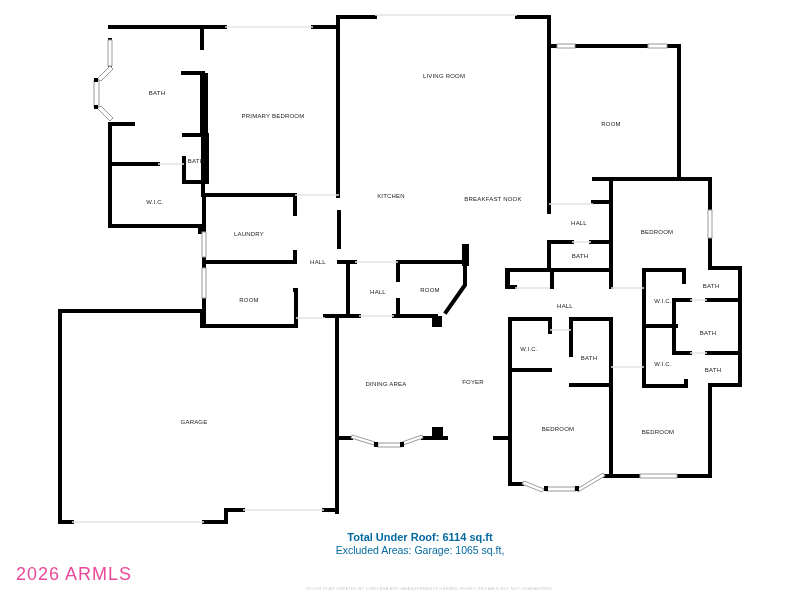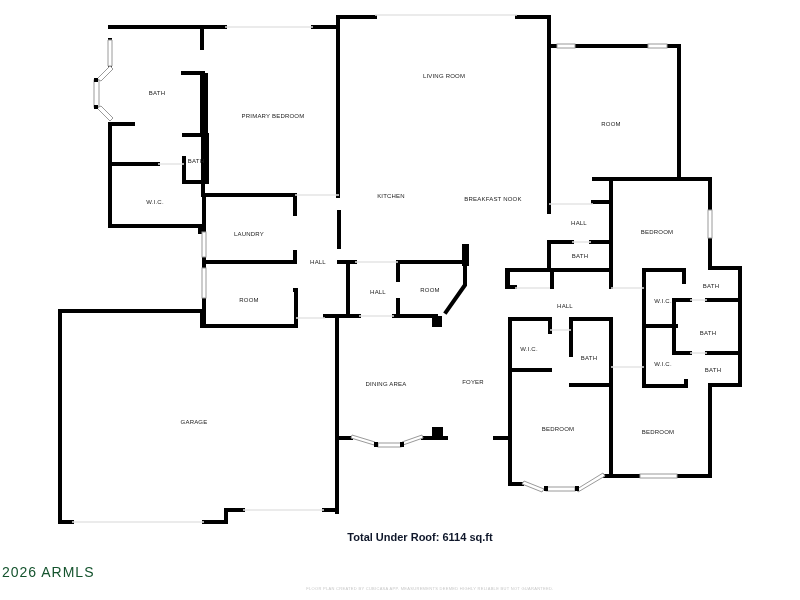--- a/index.html
+++ b/index.html
@@ -3,24 +3,24 @@
 <meta charset="utf-8">
 <style>
   html, body { margin: 0; padding: 0; background: #ffffff; }
   body { width: 800px; height: 600px; position: relative; overflow: hidden; font-family: "Liberation Sans", sans-serif; }
   #plan { position: absolute; left: 0; top: 0; width: 800px; height: 600px; }
   .wall { stroke: #000; stroke-width: 4; fill: none; stroke-linecap: square; }
   .opening { stroke: #e4e4e4; stroke-width: 1.5; fill: none; }
   .window { stroke: #9a9a9a; stroke-width: 1; fill: #ffffff; }
   .pillar { fill: #000; }
   .room-label { font-family: "Liberation Sans", sans-serif; font-size: 6px; fill: #222; letter-spacing: 0.2px; }
-  .summary { position: absolute; left: 310px; top: 531px; width: 220px; text-align: center; color: #0f172a; }
+  .summary { position: absolute; left: 310px; top: 531px; width: 220px; text-align: center; color: #0369a1; }
   .summary .total { font-weight: bold; font-size: 11px; line-height: 13px; }
   .summary .line { font-size: 10.5px; line-height: 12.5px; }
-  .watermark { position: absolute; left: 2px; top: 564px; font-size: 14px; color: #14532d; letter-spacing: 1px; }
+  .watermark { position: absolute; left: 16px; top: 564px; font-size: 18px; color: #ec4899; letter-spacing: 1px; }
   .disclaimer { position: absolute; left: 300px; top: 586px; width: 260px; text-align: center; font-size: 4px; color: #c8c8c8; letter-spacing: 0.3px; }
 </style>
 </head>
 <body>
 
 <svg id="plan" viewBox="0 0 800 600" xmlns="http://www.w3.org/2000/svg">
   <g>
 
     <path class="wall" d="M110,27 L225,27"></path>
     <path class="wall" d="M313,27 L338,27"></path>
@@ -176,16 +176,17 @@
     <text class="room-label" text-anchor="middle" x="386" y="386">DINING AREA</text>
     <text class="room-label" text-anchor="middle" x="473" y="384">FOYER</text>
     <text class="room-label" text-anchor="middle" x="194" y="424">GARAGE</text>
     <text class="room-label" text-anchor="middle" x="558" y="431">BEDROOM</text>
     <text class="room-label" text-anchor="middle" x="658" y="434">BEDROOM</text>
   </g>
 </svg>
 
 <div class="summary">
   <div class="total">Total Under Roof: 6114 sq.ft</div>
+  <div class="line">Excluded Areas: Garage: 1065 sq.ft,</div>
 </div>
 
 <div class="watermark">2026 ARMLS</div>
 <div class="disclaimer">FLOOR PLAN CREATED BY CUBICASA APP. MEASUREMENTS DEEMED HIGHLY RELIABLE BUT NOT GUARANTEED.</div>
 
 </body></html>

